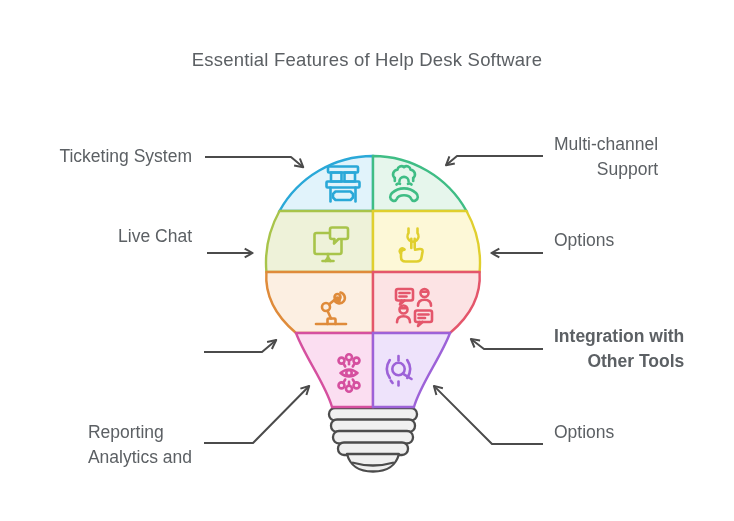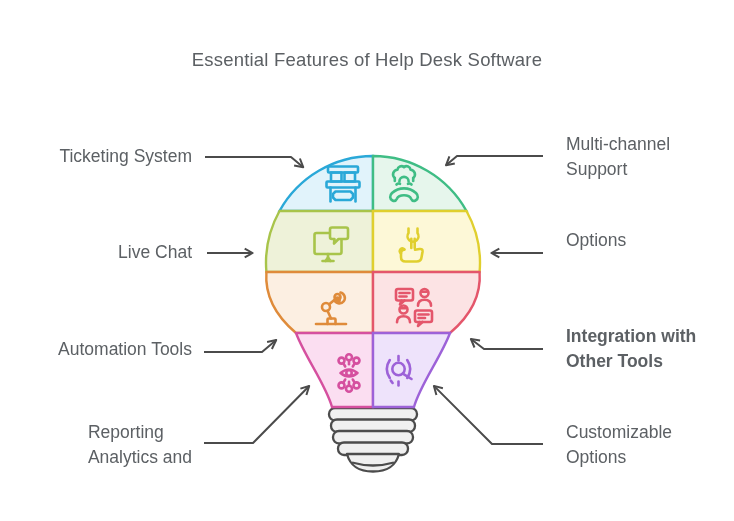--- a/index.html
+++ b/index.html
@@ -11,21 +11,21 @@
   .stage{position:absolute;inset:0;width:734px;height:521px;}
   .title{
     position:absolute;left:0;right:0;top:49px;text-align:center;
     font-size:18.5px;color:#5c6064;letter-spacing:.2px;
   }
   .feature-label{
     position:absolute;color:#5c6064;font-size:17.5px;line-height:24.5px;
     white-space:nowrap;
   }
   .feature-label.left{text-align:left;}
-  .feature-label.right{text-align:left;margin-left:12px;}
+  .feature-label.right{text-align:right;}
   .feature-label span{display:block;}
   svg{position:absolute;left:0;top:0;}
   .sect{stroke-width:2.4;}
   .icon{fill:none;stroke-width:2.6;stroke-linecap:round;stroke-linejoin:round;}
   .arrow{stroke:#4b4b4b;stroke-width:2;fill:none;stroke-linejoin:round;}
 </style>
 </head>
 <body>
 
 <div class="stage">
@@ -176,42 +176,37 @@
   <div class="feature-label left" style="right:542px;top:144px;">
     <span>Ticketing System</span>
     <span></span>
   </div>
 
   <div class="feature-label right" style="left:554px;top:132px;">
     <span>Multi-channel</span>
     <span>Support</span>
   </div>
 
-  <div class="feature-label left" style="right:542px;top:240px;margin-left:25px;">
+  <div class="feature-label left" style="right:542px;top:224px;margin-left:25px;">
     <span>Live Chat</span>
     <span></span>
   </div>
 
   <div class="feature-label right" style="left:554px;top:228px;">
     <span>Options</span>
   </div>
 
-  <div class="feature-label left" style="right:542px;top:337px;">
-    <span>Automation Tools</span>
-    <span></span>
-  </div>
 
   <div class="feature-label right" style="left:554px;top:324px;font-weight:bold;">
     <span>Integration with</span>
     <span>Other Tools</span>
   </div>
 
   <div class="feature-label left" style="right:542px;top:420px;">
     <span>Reporting</span>
     <span>Analytics and</span>
   </div>
 
   <div class="feature-label right" style="left:554px;top:420px;">
-    <span>Customizable</span>
     <span>Options</span>
   </div>
 
 </div>
 
 </body></html>

